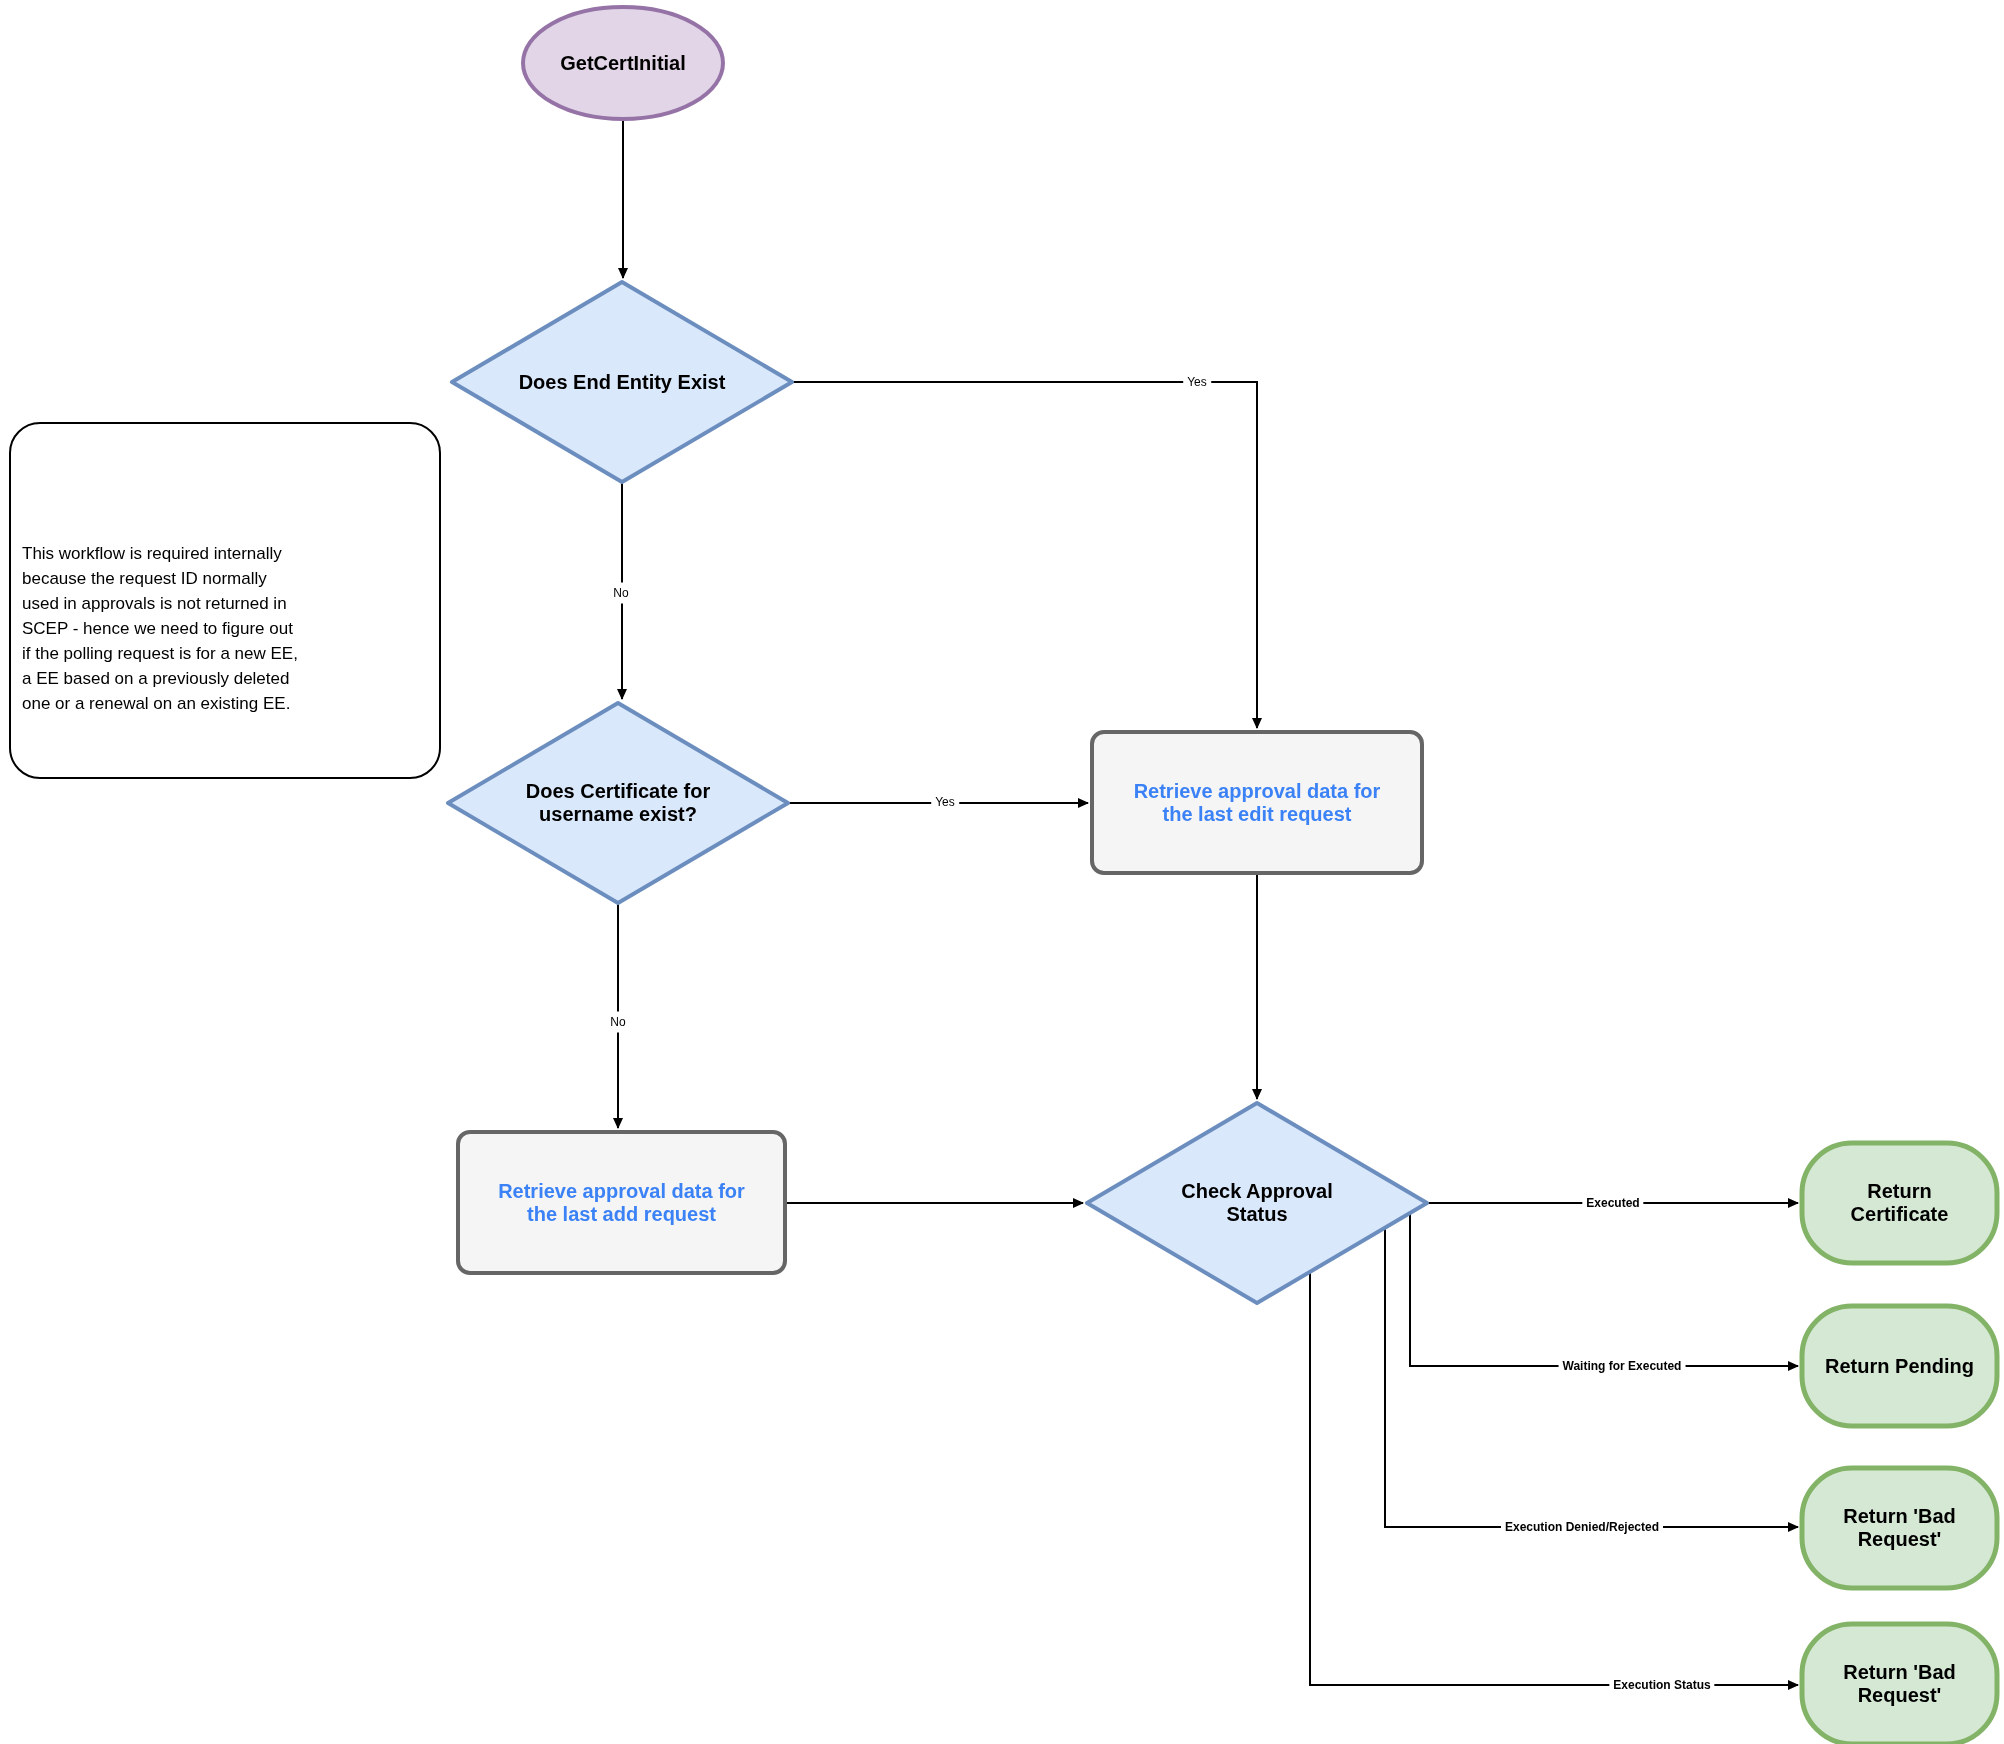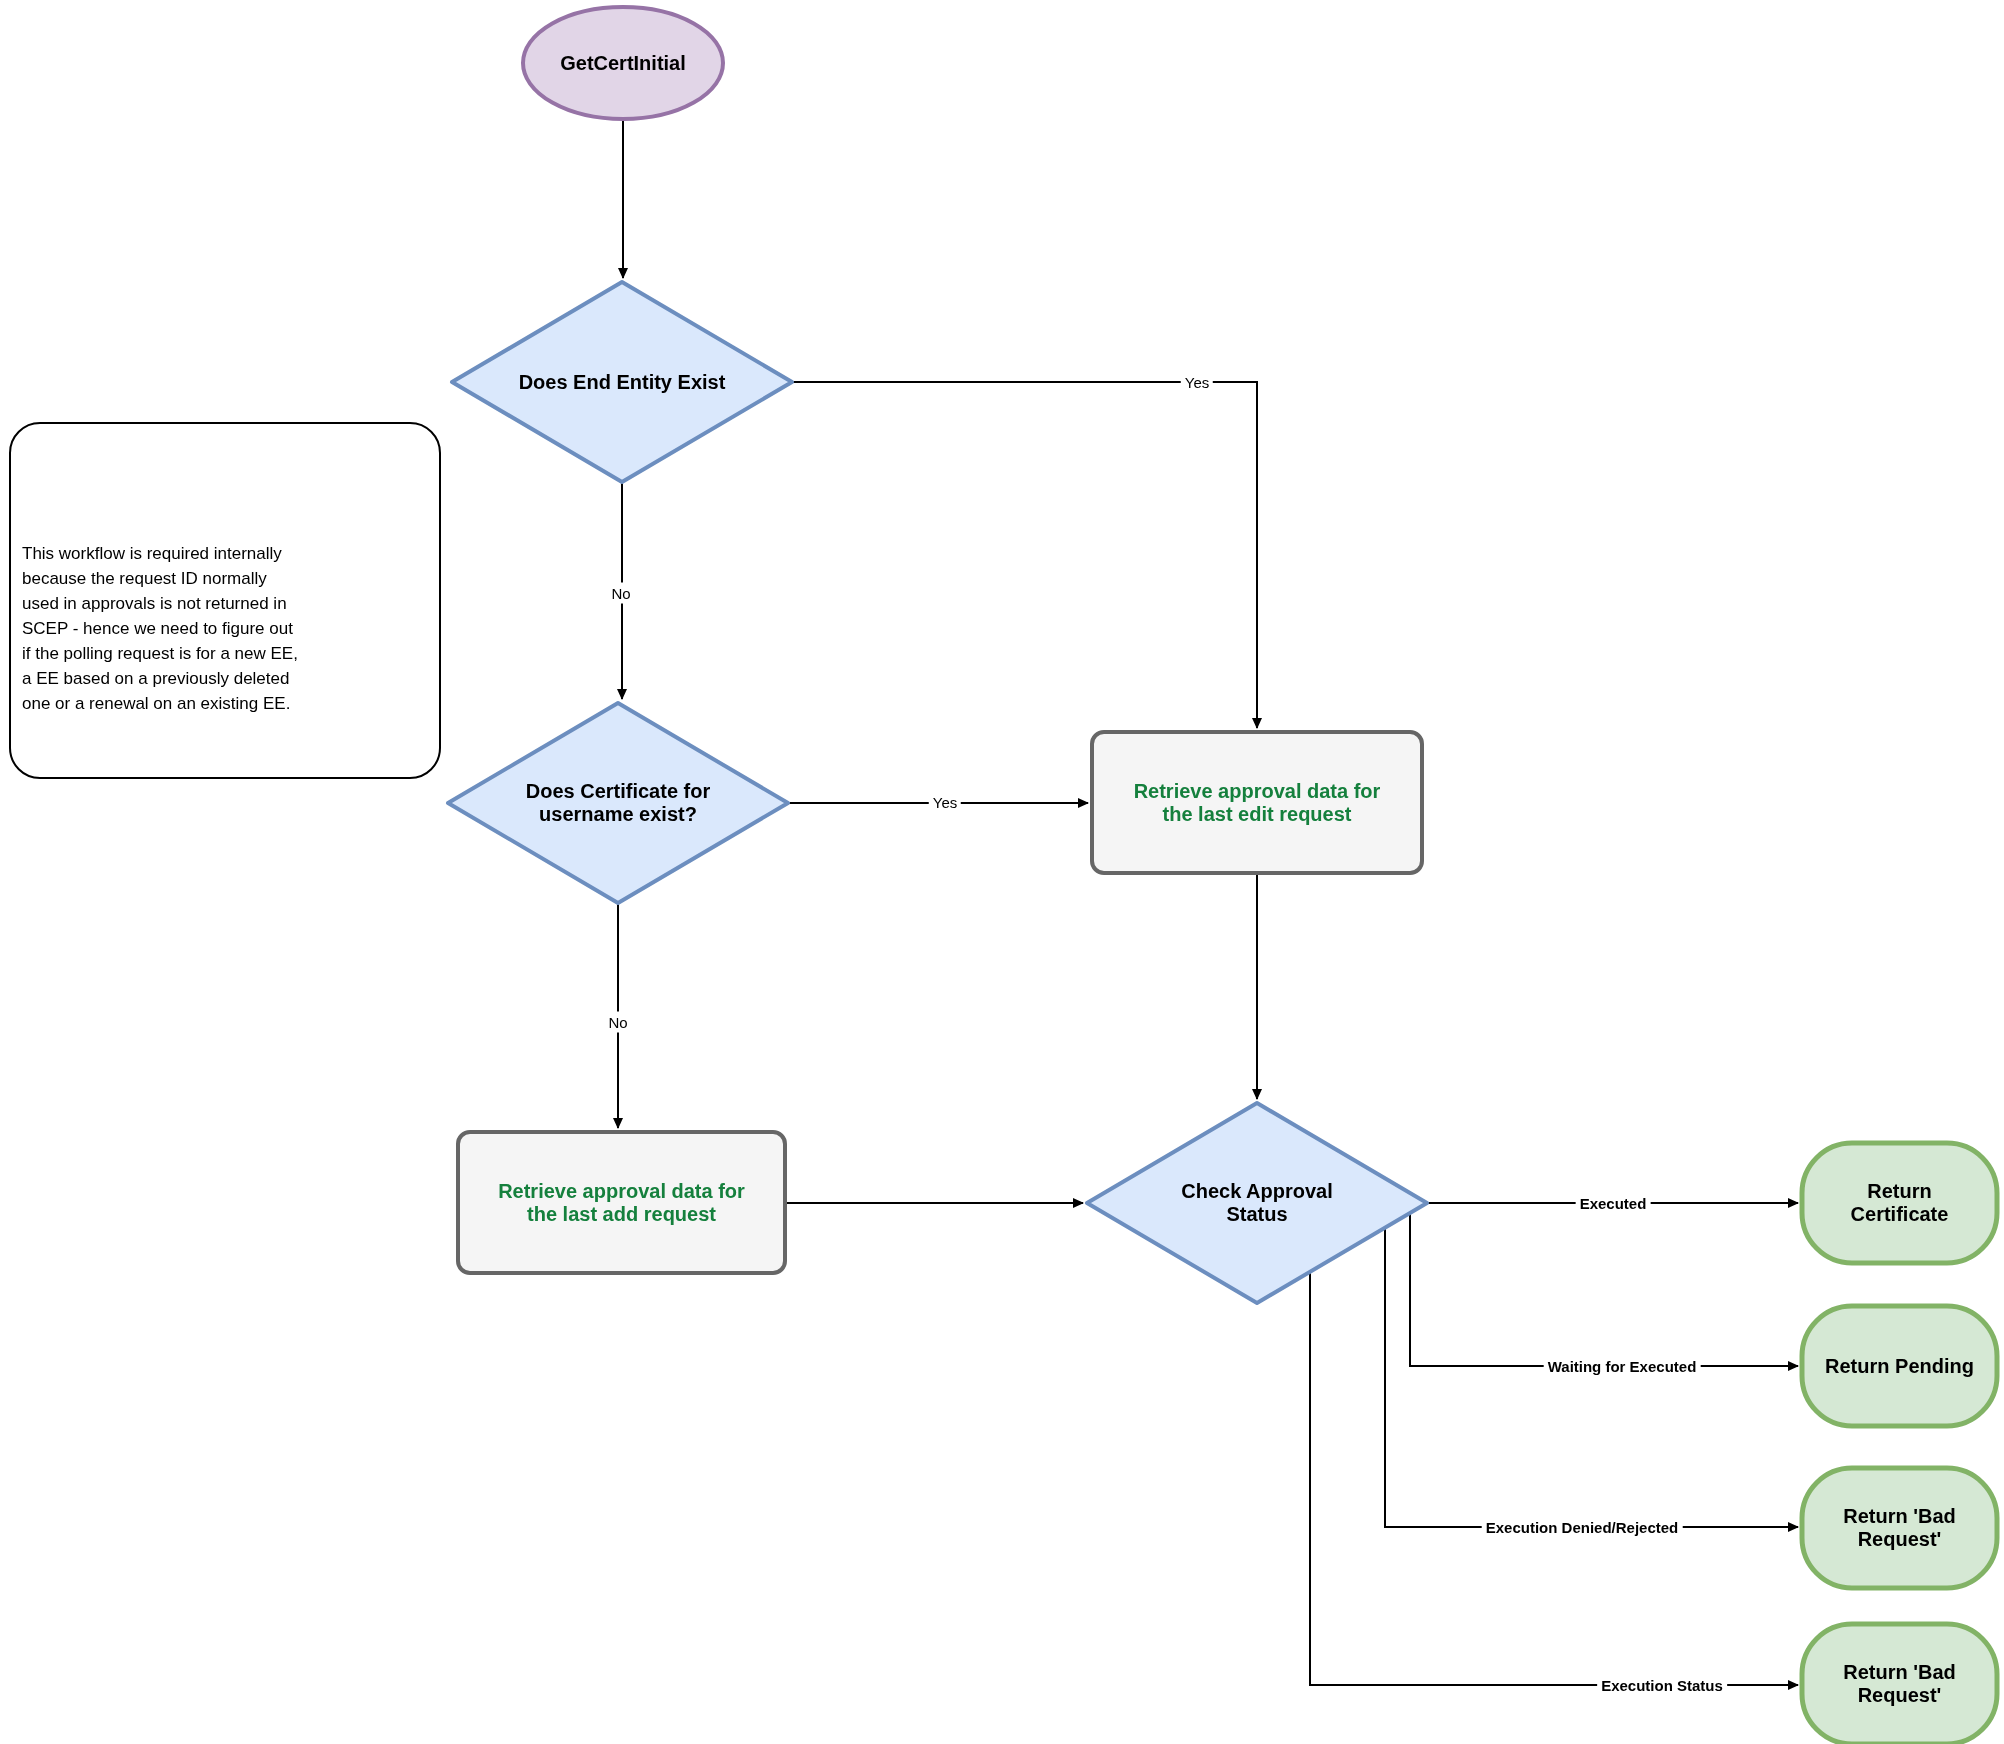--- a/index.html
+++ b/index.html
@@ -28,28 +28,28 @@
     align-items: center;
     justify-content: center;
     text-align: center;
     font-weight: bold;
     font-size: 20px;
     line-height: 23px;
     color: #000000;
     pointer-events: none;
   }
   .nodelabel > span { white-space: pre-line; }
-  .process-text { color: #15803d; }
+  .process-text { color: #3b82f6; }
 
   .edgelabel {
     position: absolute;
     transform: translate(-50%, -50%);
     background: var(--canvas-bg, #ffffff);
     padding: 0 4px;
-    font-size: 15px;
+    font-size: 12px;
     line-height: 21px;
     white-space: nowrap;
     color: #000000;
   }
   .edgelabel.bold { font-weight: bold; }
 
   .notetext {
     position: absolute;
     left: 22px; top: 423px;
     width: 338px; height: 410px;

